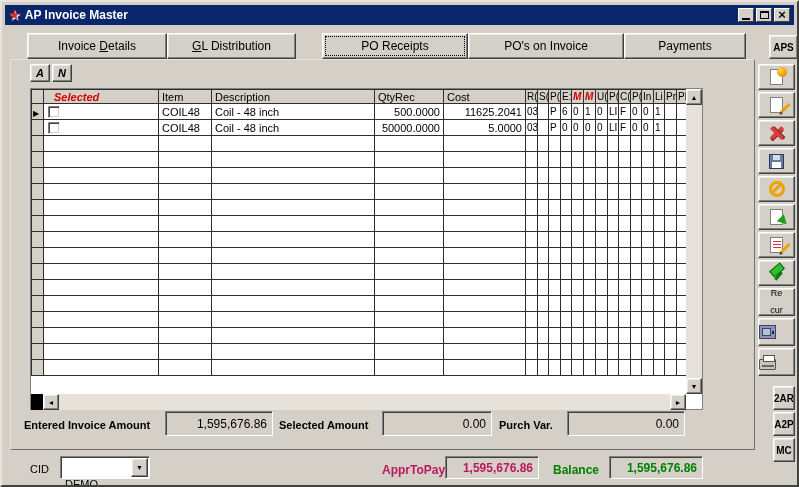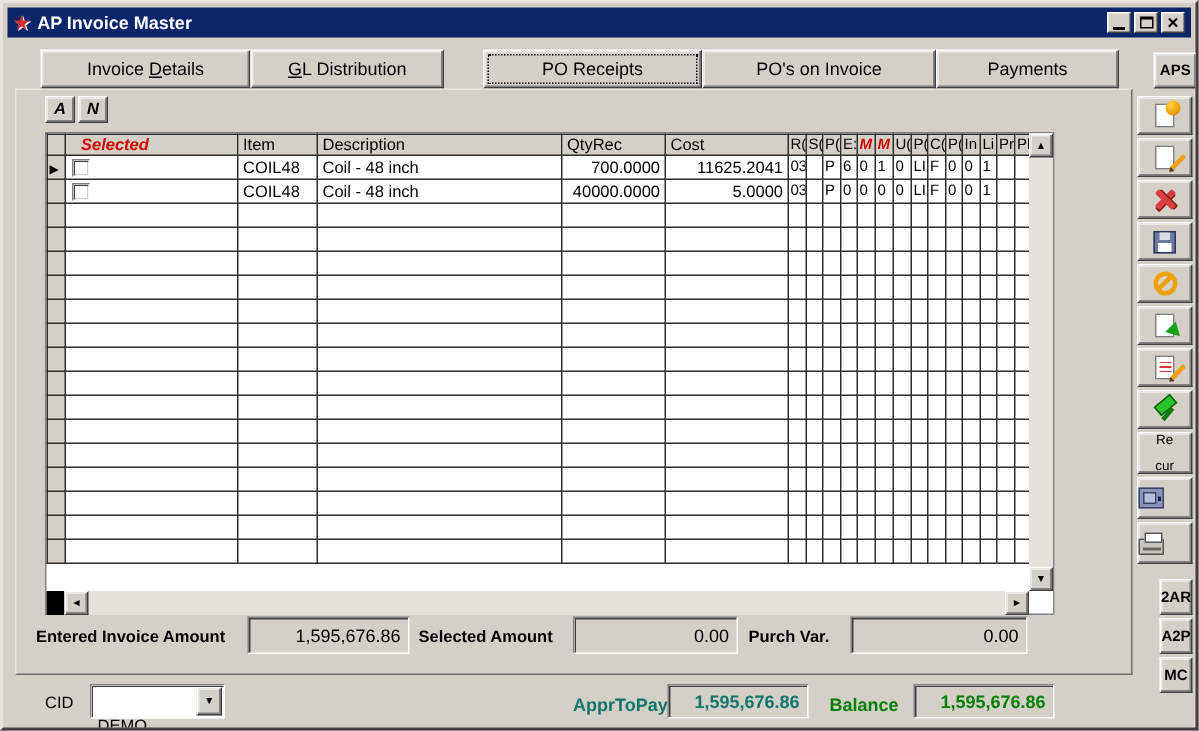--- a/index.html
+++ b/index.html
@@ -115,21 +115,21 @@
     border-radius:1px; margin-top:5px; }
   .i-printer::before { content:""; position:absolute; left:3px; top:-5px; width:10px; height:5px;
     background:#fff; border:1px solid #555; }
   .i-printer::after { content:""; position:absolute; left:2px; bottom:2px; width:12px; height:2px; background:#6a6660; }
   
   .combo { position:absolute; left:58px; top:454px; width:90px; height:23px;
     border:1px solid; border-color:#808080 #fff #fff #808080; box-shadow: inset 1px 1px 0 #404040;
     background:#fff; display:flex; align-items:center; }
   .combo-text { flex:1; padding-left:4px;margin-top:32px; }
   .combo-btn { width:17px; height:19px; margin-right:1px; font-size:7px; }
-  .navy { color:#0f766e; } .grn { color:#008000; }
+  .navy { color:#be185d; } .grn { color:#008000; }
   .valtxt { font-weight:bold; }
 </style>
 </head>
 <body>
 
 <div class="win">
 
   <div class="titlebar">
     <span class="ticon"></span>
     <span>AP Invoice Master</span>
@@ -218,21 +218,21 @@
           </tr>
         </thead>
       <tbody id="grid-body">
           <tr>
             <td class="ind cur"></td>
             <td>
               <div class="cb"></div>
             </td>
             <td>COIL48</td>
             <td>Coil - 48 inch</td>
-            <td class="num">700.0000</td>
+            <td class="num">500.0000</td>
             <td class="num">11625.2041</td>
             <td class="nar">03</td>
             <td class="nar"></td>
             <td class="nar">P</td>
             <td class="nar">6</td>
             <td class="nar">0</td>
             <td class="nar">1</td>
             <td class="nar">0</td>
             <td class="nar">LI</td>
             <td class="nar">F</td>
@@ -242,21 +242,21 @@
             <td class="nar"></td>
             <td class="nar"></td>
           </tr>
           <tr>
             <td class="ind"></td>
             <td>
               <div class="cb"></div>
             </td>
             <td>COIL48</td>
             <td>Coil - 48 inch</td>
-            <td class="num">40000.0000</td>
+            <td class="num">50000.0000</td>
             <td class="num">5.0000</td>
             <td class="nar">03</td>
             <td class="nar"></td>
             <td class="nar">P</td>
             <td class="nar">0</td>
             <td class="nar">0</td>
             <td class="nar">0</td>
             <td class="nar">0</td>
             <td class="nar">LI</td>
             <td class="nar">F</td>

